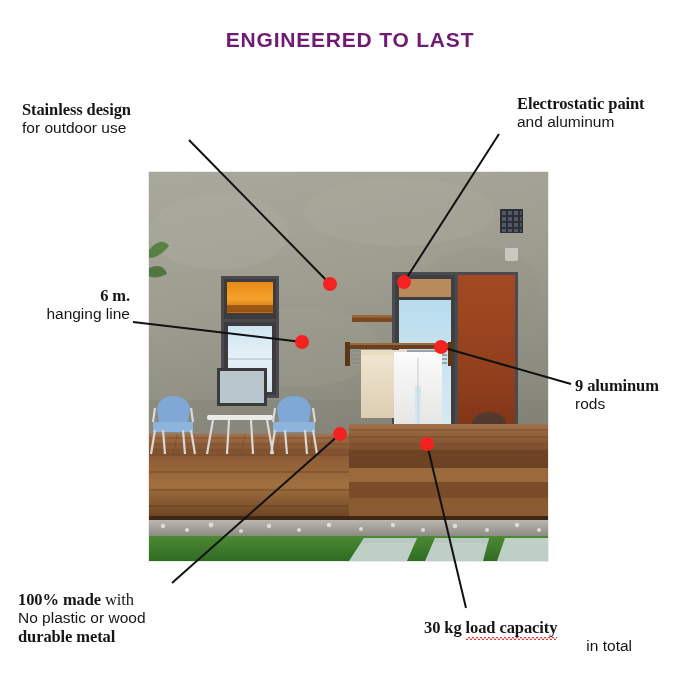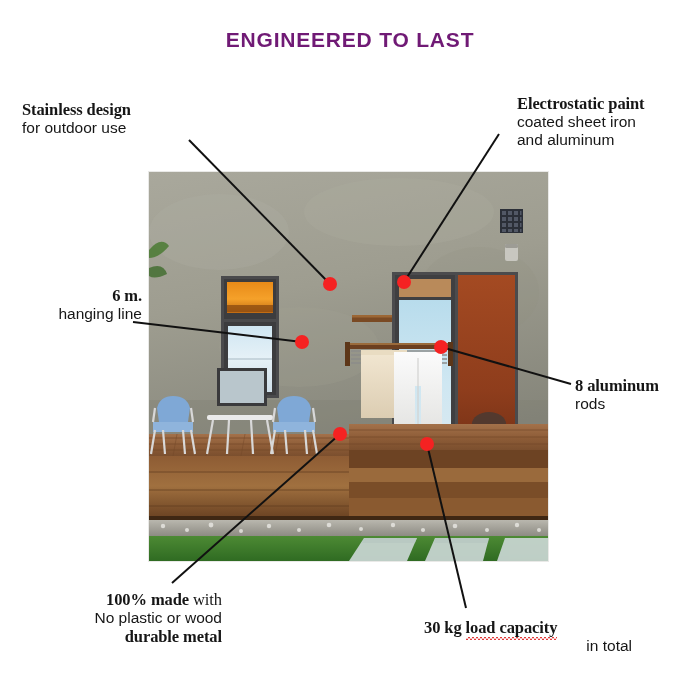--- a/index.html
+++ b/index.html
@@ -78,23 +78,23 @@
   .sb {
     font-weight: normal;
     font-size: 15.5px;
   }
   .hd .lightpart {
     font-weight: normal;
   }
 
   #callout-stainless   { left: 22px;  top: 100px; text-align: left; }
   #callout-paint       { left: 506px; top: 94px;  text-align: left; margin-left: 11px; }
-  #callout-hanging     { left: 0px;   top: 286px; width: 130px; text-align: right; margin-left: 12px; }
+  #callout-hanging     { left: 0px;   top: 286px; width: 130px; text-align: right; }
   #callout-rods        { left: 575px; top: 376px; text-align: left; }
-  #callout-metal       { left: 18px;  top: 590px; width: 204px; text-align: right; }
+  #callout-metal       { left: 18px;  top: 590px; width: 204px; text-align: left; }
   #callout-load        { left: 396px; top: 618px; width: 208px; text-align: left; margin-left: 28px; }
   #callout-load .intotal { display: block; text-align: right; }
 
   
   .squiggle {
     position: relative;
     display: inline-block;
   }
   .squiggle::after {
     content: "";
@@ -366,31 +366,30 @@
     </g>
   </svg>
 
   <div class="callout" id="callout-stainless">
     <span class="ln hd">Stainless design</span>
     <span class="ln sb">for outdoor use</span>
   </div>
 
   <div class="callout" id="callout-paint">
     <span class="ln hd">Electrostatic paint</span>
-    <span class="ln sb">coated sheet iron</span>
     <span class="ln sb">and aluminum</span>
   </div>
 
   <div class="callout" id="callout-hanging">
     <span class="ln hd">6 m.</span>
     <span class="ln sb">hanging line</span>
   </div>
 
   <div class="callout" id="callout-rods">
-    <span class="ln hd">8 aluminum</span>
+    <span class="ln hd">9 aluminum</span>
     <span class="ln sb">rods</span>
   </div>
 
   <div class="callout" id="callout-metal">
     <span class="ln hd"><span>100% made</span><span class="lightpart"> with</span></span>
     <span class="ln sb">No plastic or wood</span>
     <span class="ln hd">durable metal</span>
   </div>
 
   <div class="callout" id="callout-load">

